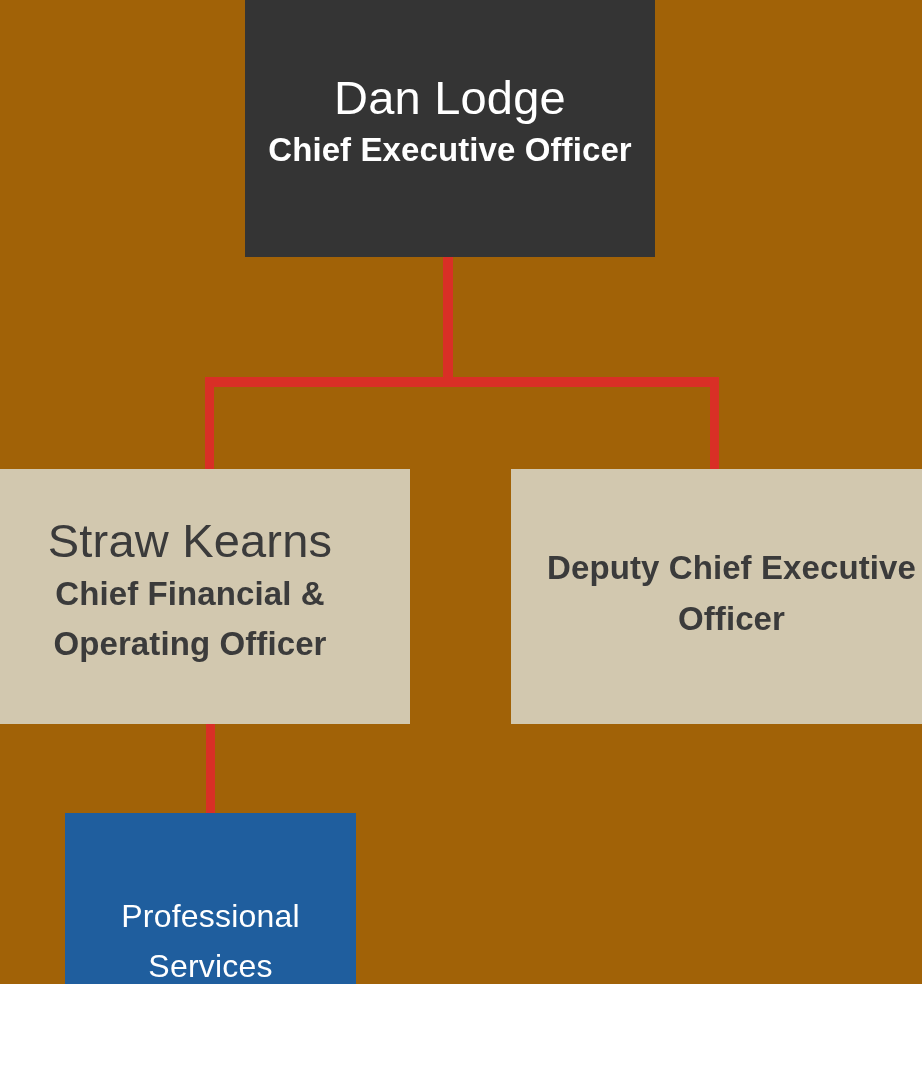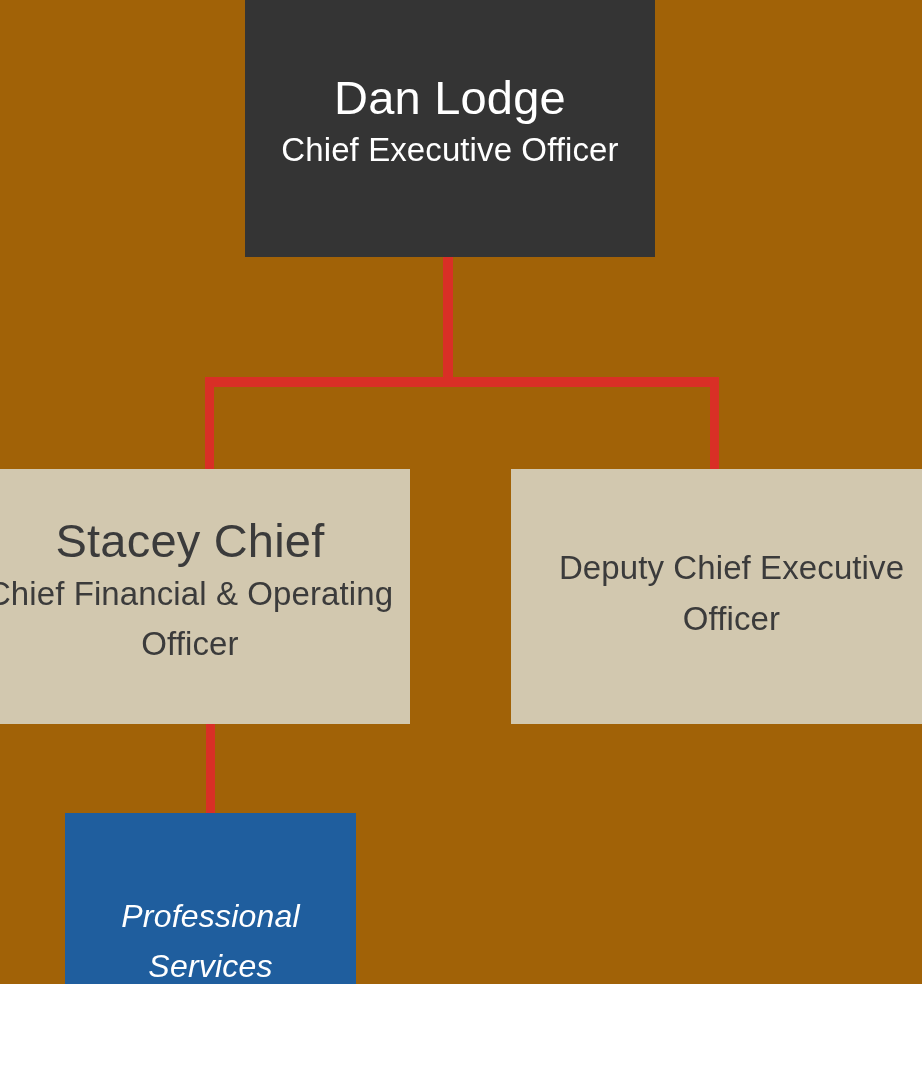--- a/index.html
+++ b/index.html
@@ -38,21 +38,21 @@
   }
 
   .node .node-name {
     display: block;
     font-weight: 400;
     letter-spacing: 0.2px;
   }
 
   .node .node-title {
     display: block;
-    font-weight: 400;
+    font-weight: 700;
     letter-spacing: 0.1px;
   }
 
   
   .node-root {
     background: #343434;
     color: #ffffff;
   }
   .node-root .node-name {
     font-size: 47px;
@@ -78,21 +78,20 @@
   }
 
   
   .node-dept {
     background: #1f5e9e;
     color: #ffffff;
   }
   .node-dept .node-name {
     font-size: 32px;
     line-height: 1.55;
-    font-style: italic;
   }
 </style>
 </head>
 <body>
 
 <div id="org-chart">
 
   <div class="connector" style="left:443px; top:257px; width:10px; height:130px;"></div>
 
   <div class="connector" style="left:205px; top:377px; width:514px; height:10px;"></div>
@@ -102,21 +101,21 @@
   <div class="connector" style="left:710px; top:377px; width:9px; height:92px;"></div>
 
   <div class="connector" style="left:206px; top:724px; width:9px; height:90px;"></div>
 
   <div class="node node-root" style="left:245px; top:-4px; width:410px; height:261px; padding:6px 14px 10px;">
     <span class="node-name">Dan Lodge</span>
     <span class="node-title">Chief Executive Officer</span>
   </div>
 
   <div class="node node-exec" style="left:-30px; top:469px; width:440px; height:255px; padding:0 14px 6px;">
-    <span class="node-name">Stacey Chief</span>
+    <span class="node-name">Straw Kearns</span>
     <span class="node-title">Chief Financial &amp; Operating Officer</span>
   </div>
 
   <div class="node node-exec" style="left:511px; top:469px; width:441px; height:255px; padding:0 14px 6px;">
     <span class="node-title">Deputy Chief Executive Officer</span>
   </div>
 
   <div class="node node-dept" style="left:65px; top:813px; width:291px; height:280px; padding:0 30px 22px;">
     <span class="node-name">Professional Services</span>
   </div>

